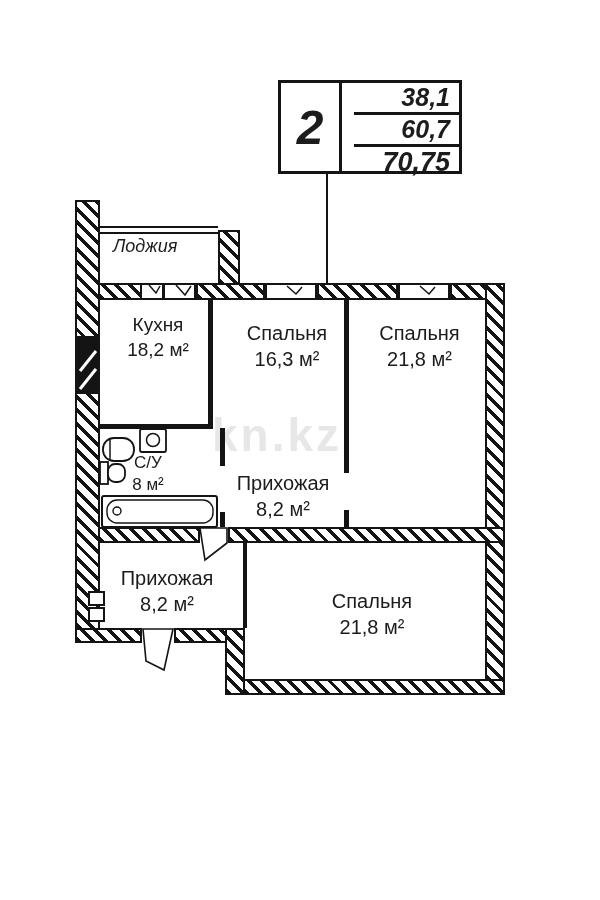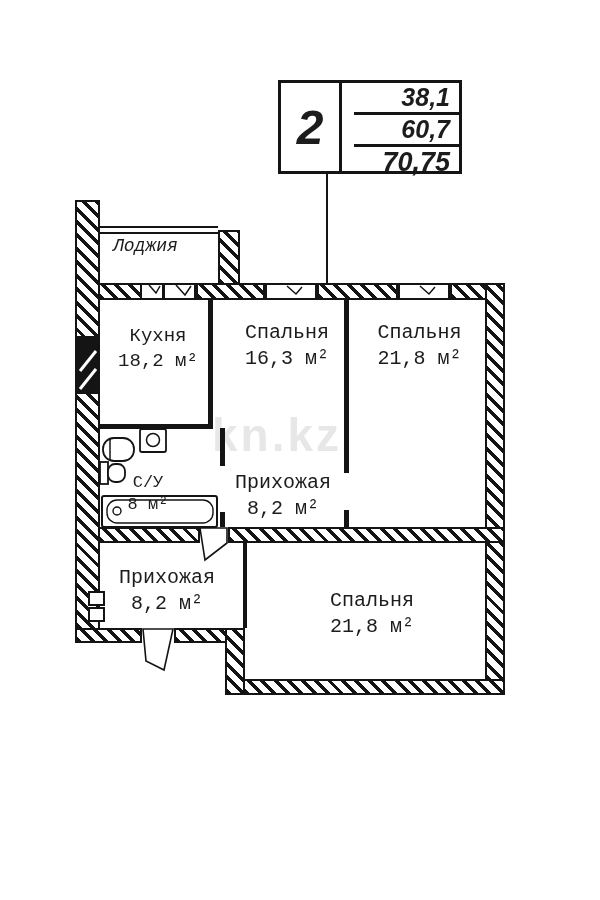--- a/index.html
+++ b/index.html
@@ -9,21 +9,21 @@
   .wall-hatch{position:absolute;box-sizing:border-box;border:2px solid #141414;background:
       repeating-linear-gradient(45deg,#141414 0 3.5px,#ffffff 3.5px 9.5px);z-index:2;}
   .wall-solid{position:absolute;background:#141414;z-index:2;}
   .wall-thin-h{position:absolute;box-sizing:border-box;background:#ffffff;
       border-top:2px solid #141414;border-bottom:2px solid #141414;z-index:2;}
   .window{position:absolute;box-sizing:border-box;background:#ffffff;border:2px solid #141414;z-index:3;}
   .vent{position:absolute;background:#141414;z-index:3;}
   .elec{position:absolute;box-sizing:border-box;background:#ffffff;border:2px solid #141414;z-index:3;}
   .leader{position:absolute;background:#141414;z-index:1;}
   
-  .room-label{position:absolute;text-align:center;z-index:4;line-height:1.32;font-family:Liberation Mono, monospace;}
+  .room-label{position:absolute;text-align:center;z-index:4;line-height:1.32;}
   .room-label .nm{display:block;}
   .room-label .ar{display:block;}
   .lbl-loggia{font-style:italic;text-align:left;font-size:18px;}
   .lbl-kitchen{font-size:19px;}
   .lbl-big{font-size:20px;}
   .lbl-bath{font-size:17px;}
   .watermark{position:absolute;z-index:1;font-size:46px;font-weight:700;color:#d4d4d4;
       opacity:0.55;letter-spacing:3px;}
   
   #title-block{position:absolute;left:278px;top:80px;width:184px;height:94px;
@@ -107,33 +107,33 @@
     <rect x="100" y="462" width="8" height="22" fill="#ffffff" stroke="#141414" stroke-width="1.8"></rect>
     <rect x="108" y="464" width="17" height="18" rx="7" fill="#ffffff" stroke="#141414" stroke-width="1.8"></rect>
     <rect x="102" y="496" width="115" height="31" rx="2" fill="#ffffff" stroke="#141414" stroke-width="2"></rect>
     <rect x="107" y="500" width="106" height="23" rx="10" fill="none" stroke="#141414" stroke-width="1.4"></rect>
     <circle cx="117" cy="511" r="4" fill="none" stroke="#141414" stroke-width="1.4"></circle>
   </svg>
 
   <div class="room-label lbl-loggia" style="left:113px;top:235px;width:110px;">
     <span class="nm">Лоджия</span>
   </div>
-  <div class="room-label lbl-kitchen" style="left:103px;top:324px;width:110px;">
+  <div class="room-label lbl-kitchen" style="left:103px;top:312px;width:110px;">
     <span class="nm">Кухня</span>
     <span class="ar">18,2 м²</span>
   </div>
   <div class="room-label lbl-big" style="left:222px;top:320px;width:130px;">
     <span class="nm">Спальня</span>
     <span class="ar">16,3 м²</span>
   </div>
   <div class="room-label lbl-big" style="left:352px;top:320px;width:135px;">
     <span class="nm">Спальня</span>
     <span class="ar">21,8 м²</span>
   </div>
-  <div class="room-label lbl-bath" style="left:113px;top:452px;width:70px;margin-top:20px;">
+  <div class="room-label lbl-bath" style="left:113px;top:452px;width:70px;">
     <span class="nm">С/У</span>
     <span class="ar">8 м²</span>
   </div>
   <div class="room-label lbl-big" style="left:213px;top:470px;width:140px;">
     <span class="nm">Прихожая</span>
     <span class="ar">8,2 м²</span>
   </div>
   <div class="room-label lbl-big" style="left:97px;top:565px;width:140px;">
     <span class="nm">Прихожая</span>
     <span class="ar">8,2 м²</span>

